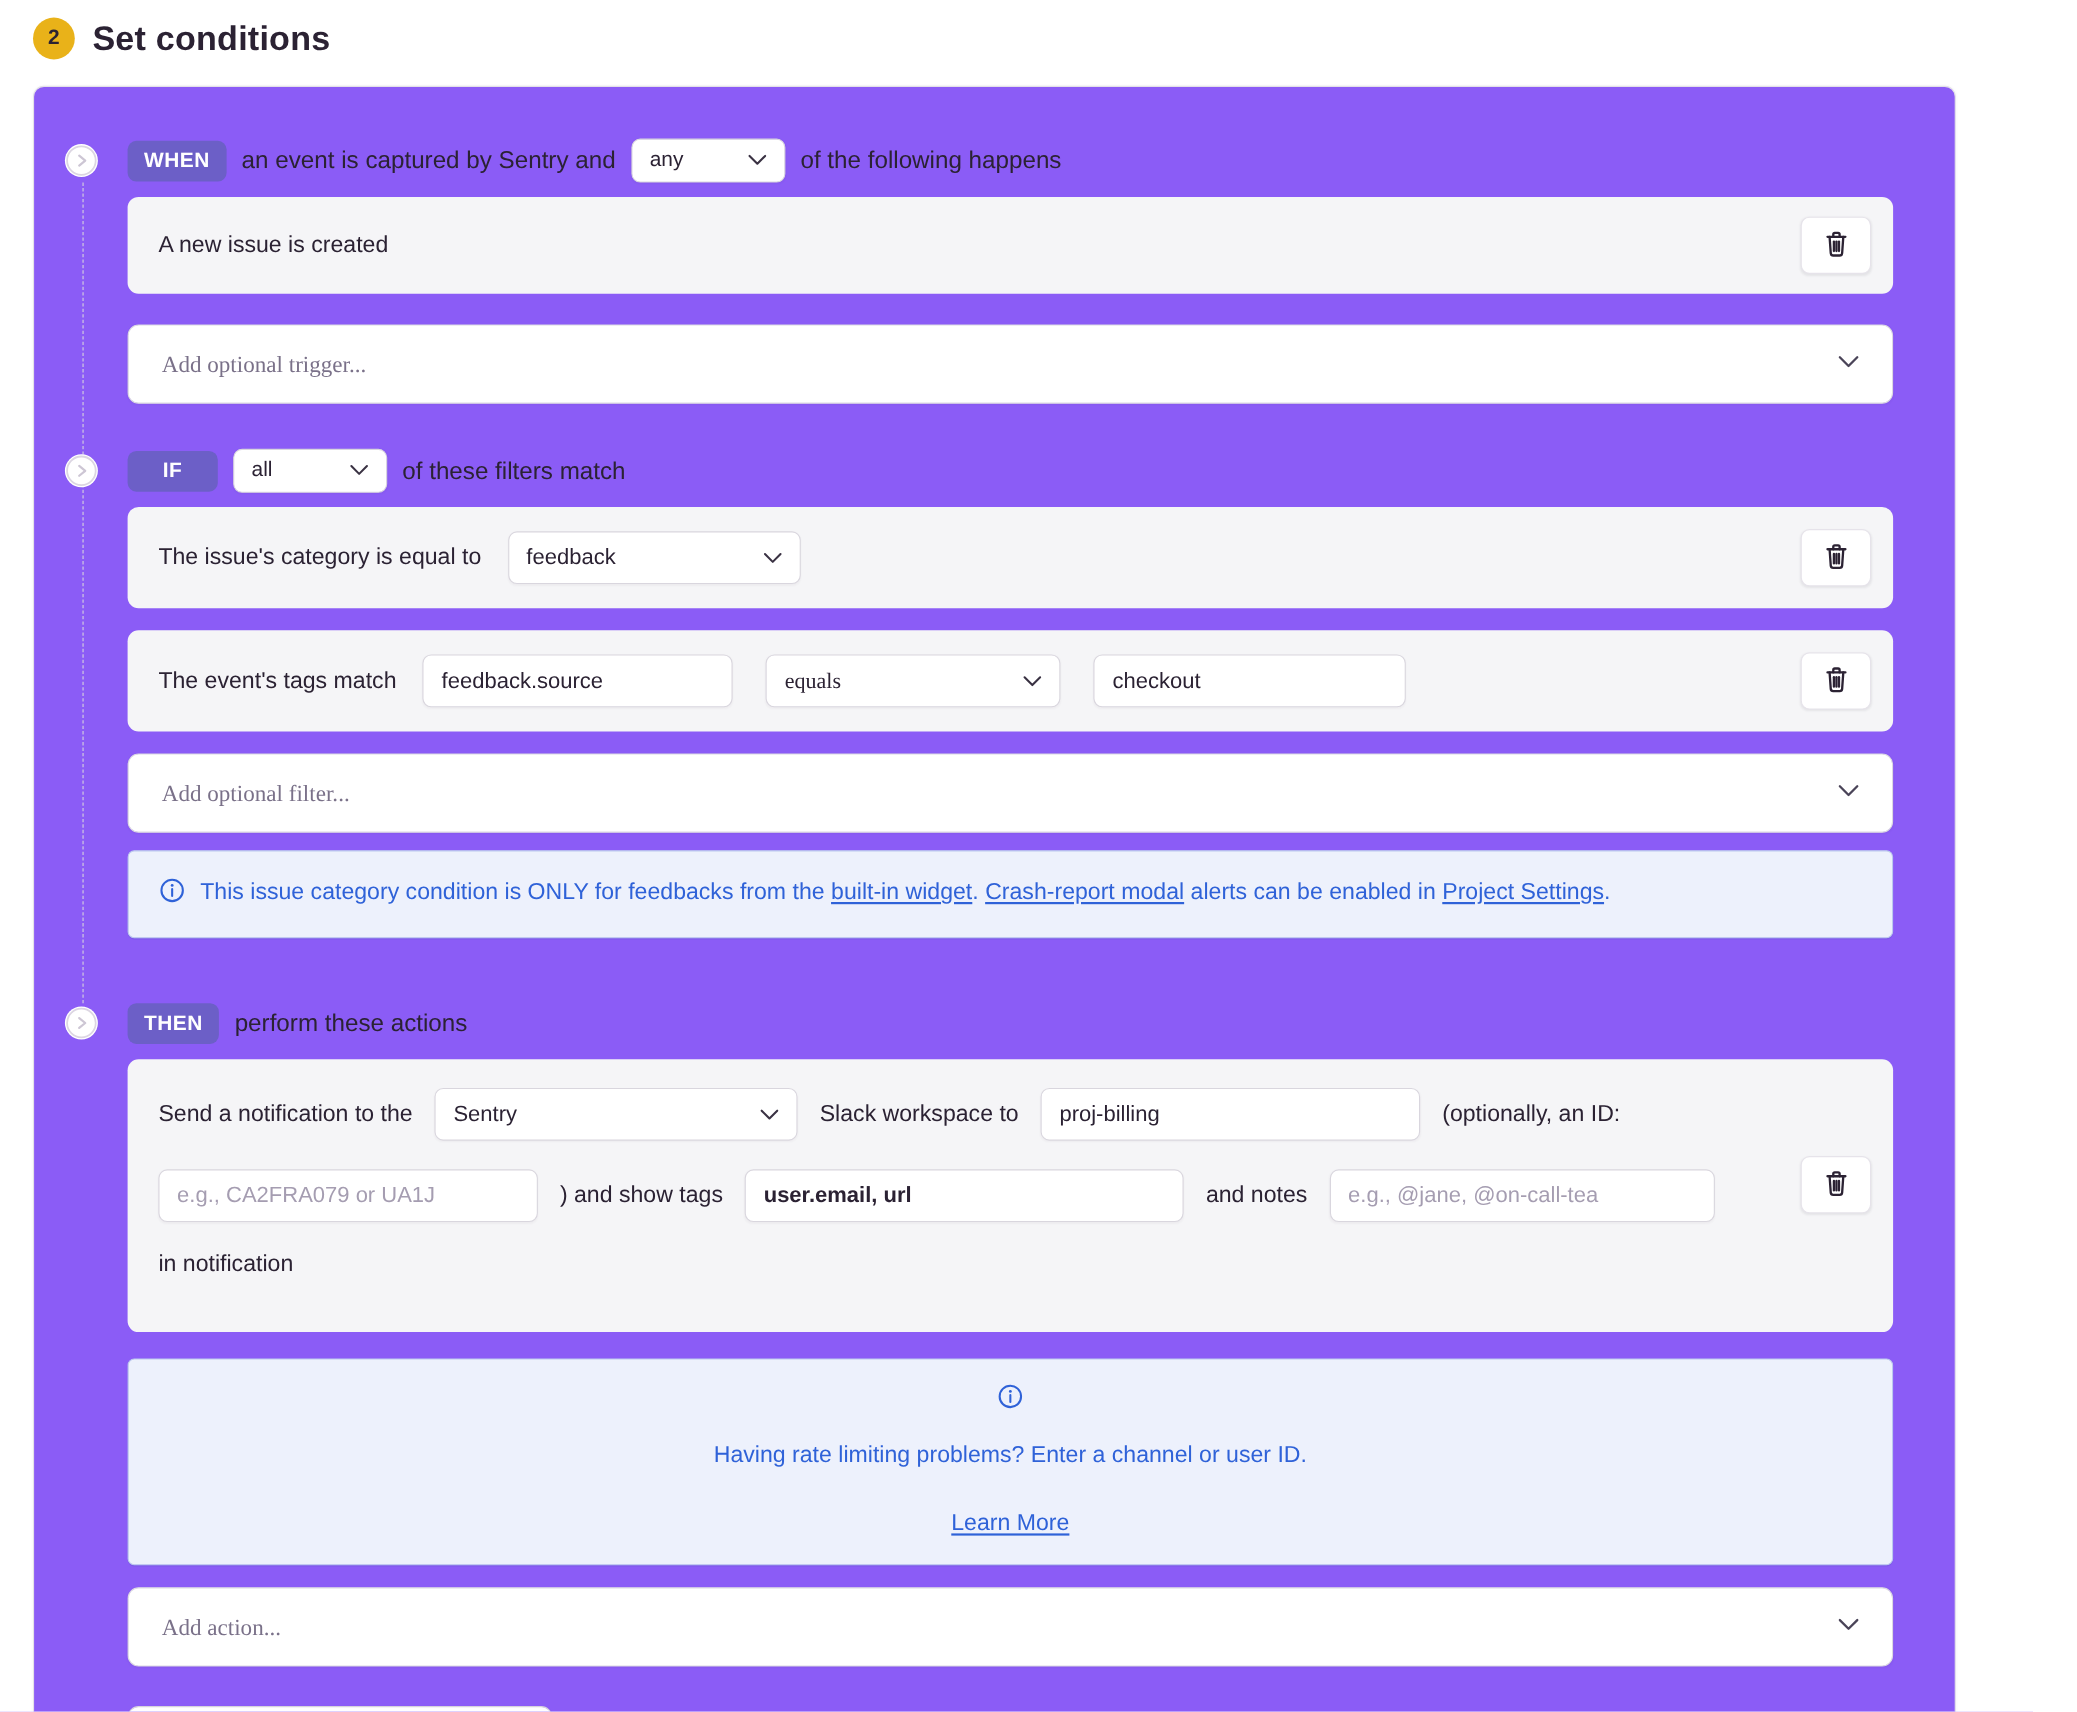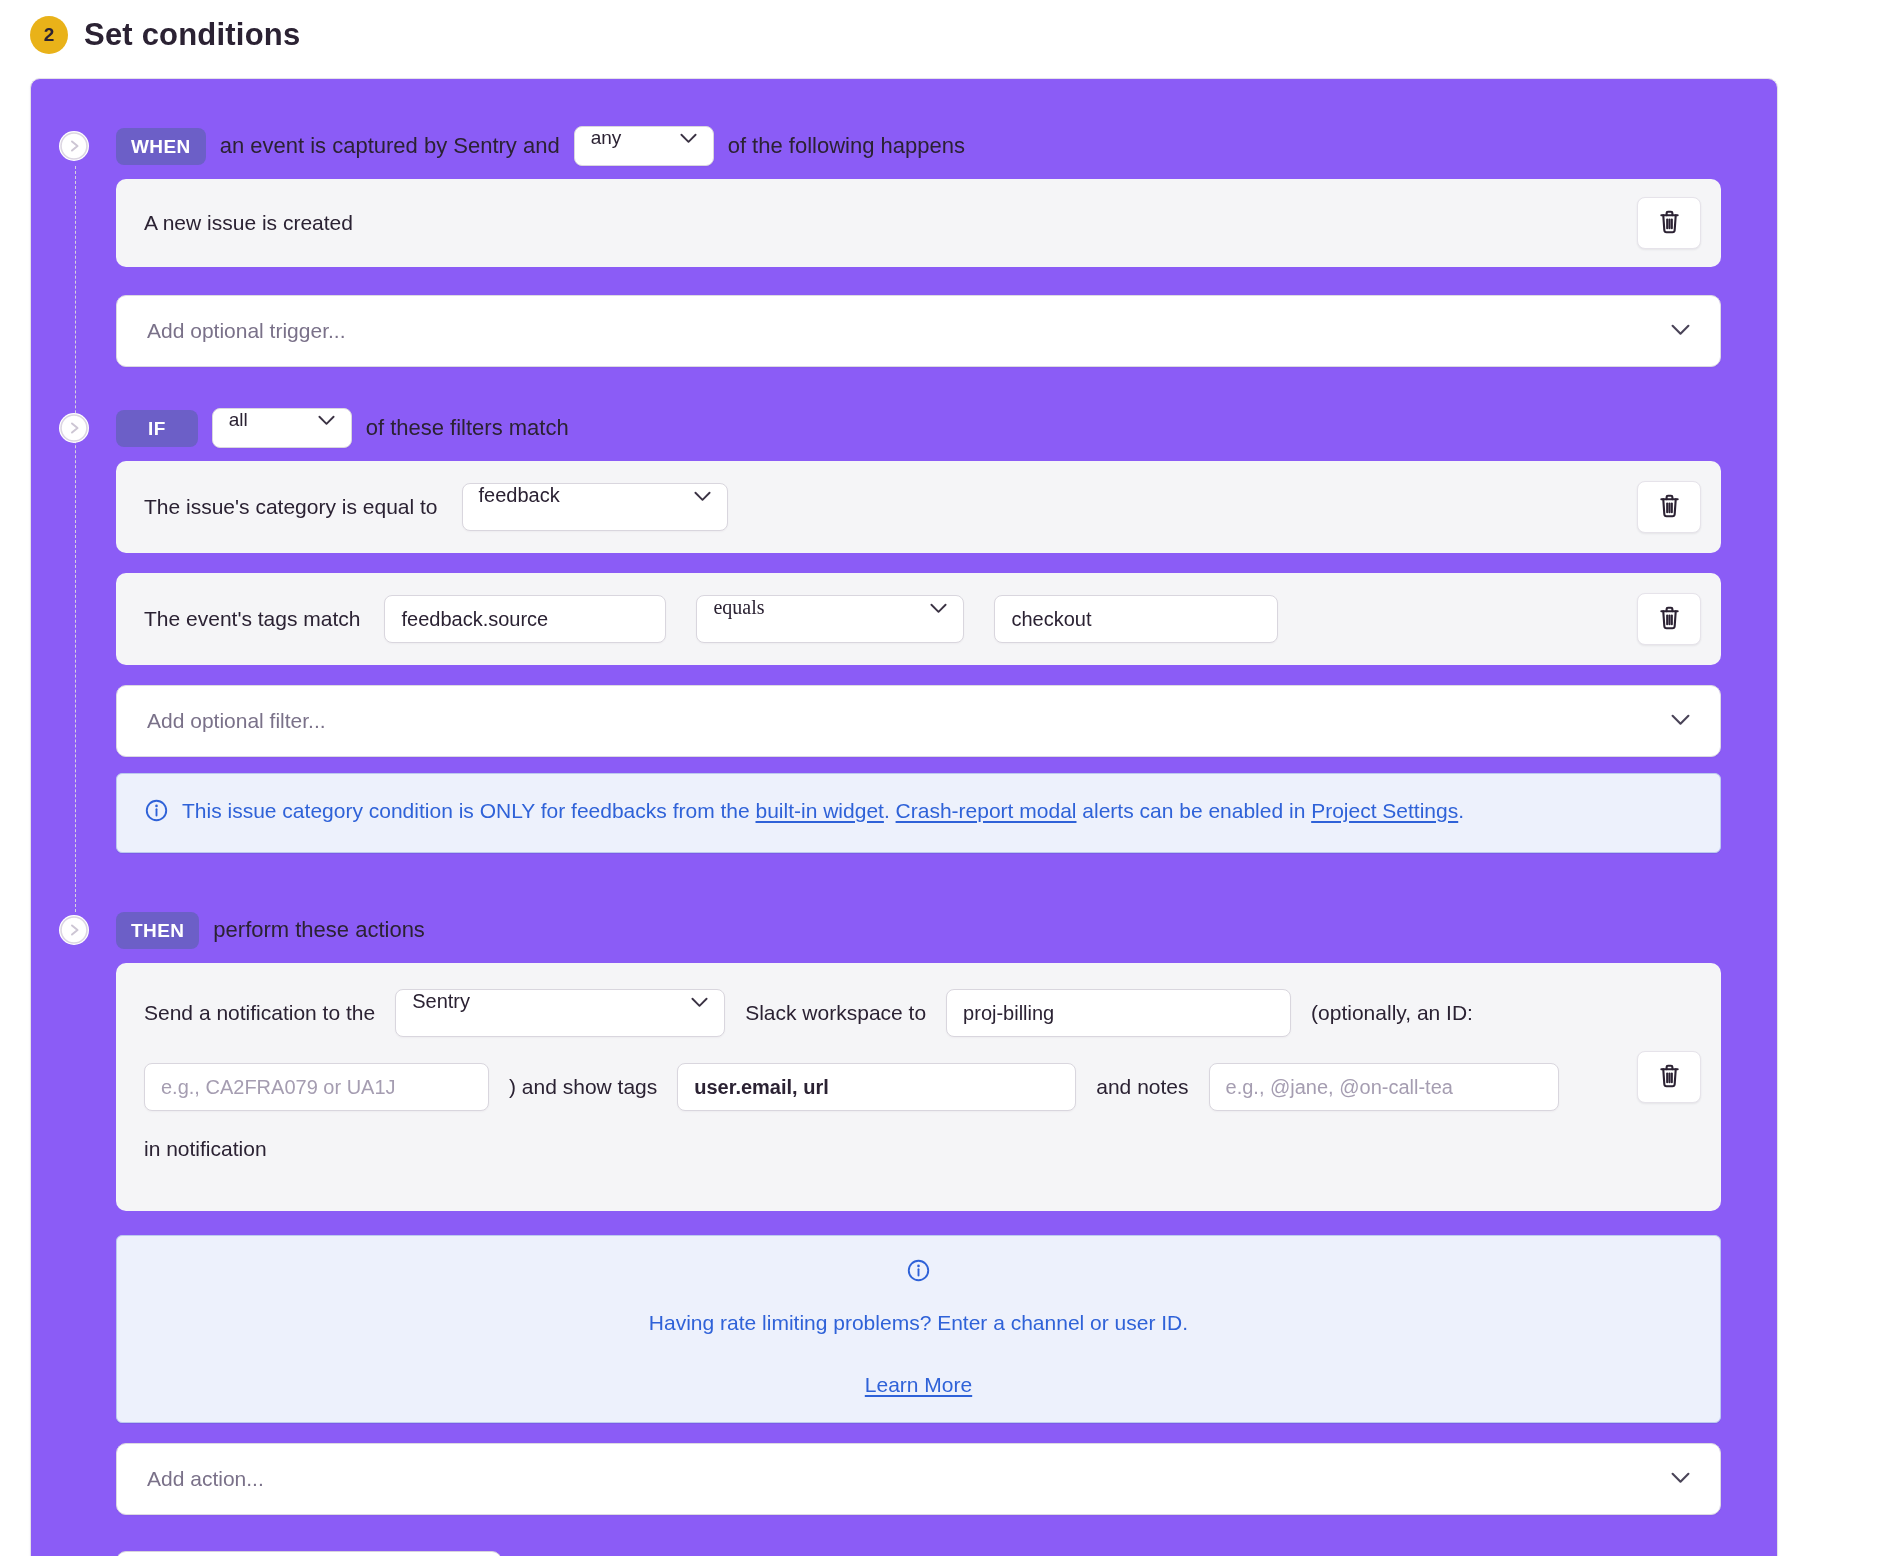--- a/index.html
+++ b/index.html
@@ -46,21 +46,21 @@
   }
   .badge {
     background:#6c5fc7; color:#fff; font-weight:bold; font-size:19px;
     border-radius:8px; padding:9px 15px; letter-spacing:.4px; line-height:1;
   }
   .badge.wide { padding:9px 32px; }
   .step-text { font-size:22px; color:#2b2233; }
 
   
   .select {
-    display:inline-flex; align-items:flex-start; justify-content:space-between;
+    display:inline-flex; align-items:center; justify-content:space-between;
     background:#fff; border:1px solid #d9d6de; border-radius:8px;
     padding:0 16px; gap:12px; cursor:pointer;
     box-shadow:0 1px 2px rgba(43,34,51,.04);
     font-size:20px; color:#2b2233; height:48px;
   }
   .select.small { height:40px; width:140px; font-size:19px; }
   .text-input {
     height:48px; border:1px solid #d9d6de; border-radius:8px;
     background:#fff; padding:0 16px; font-size:20px; color:#2b2233;
     font-family:"Liberation Sans","DejaVu Sans",sans-serif;
@@ -82,21 +82,21 @@
     border:1px solid #e6e3ea; border-radius:8px;
     box-shadow:0 1px 2px rgba(43,34,51,.08);
     display:flex; align-items:center; justify-content:center; cursor:pointer;
   }
 
   
   .add-row {
     height:72px; background:#fff; border:1px solid #dcd9e2; border-radius:10px;
     box-shadow:0 1px 2px rgba(43,34,51,.04);
     display:flex; align-items:center; justify-content:space-between;
-    padding:0 30px; cursor:pointer; z-index:1; position:relative;
+    padding:0 30px; cursor:pointer; z-index:1; position:relative;font-family:Liberation Serif, serif;
   }
   .add-row .add-label { font-size:21px; color:#7a7189; }
 
   
   .notice {
     background:#edf1fc; border:1px solid #bcc9ee; border-radius:6px;
     box-shadow:0 1px 0 rgba(60,85,180,.18);
     padding:20px 28px; display:flex; gap:14px; align-items:flex-start;
     font-size:21px; color:#2f62d8; line-height:1.62;
     position:relative; z-index:1;

